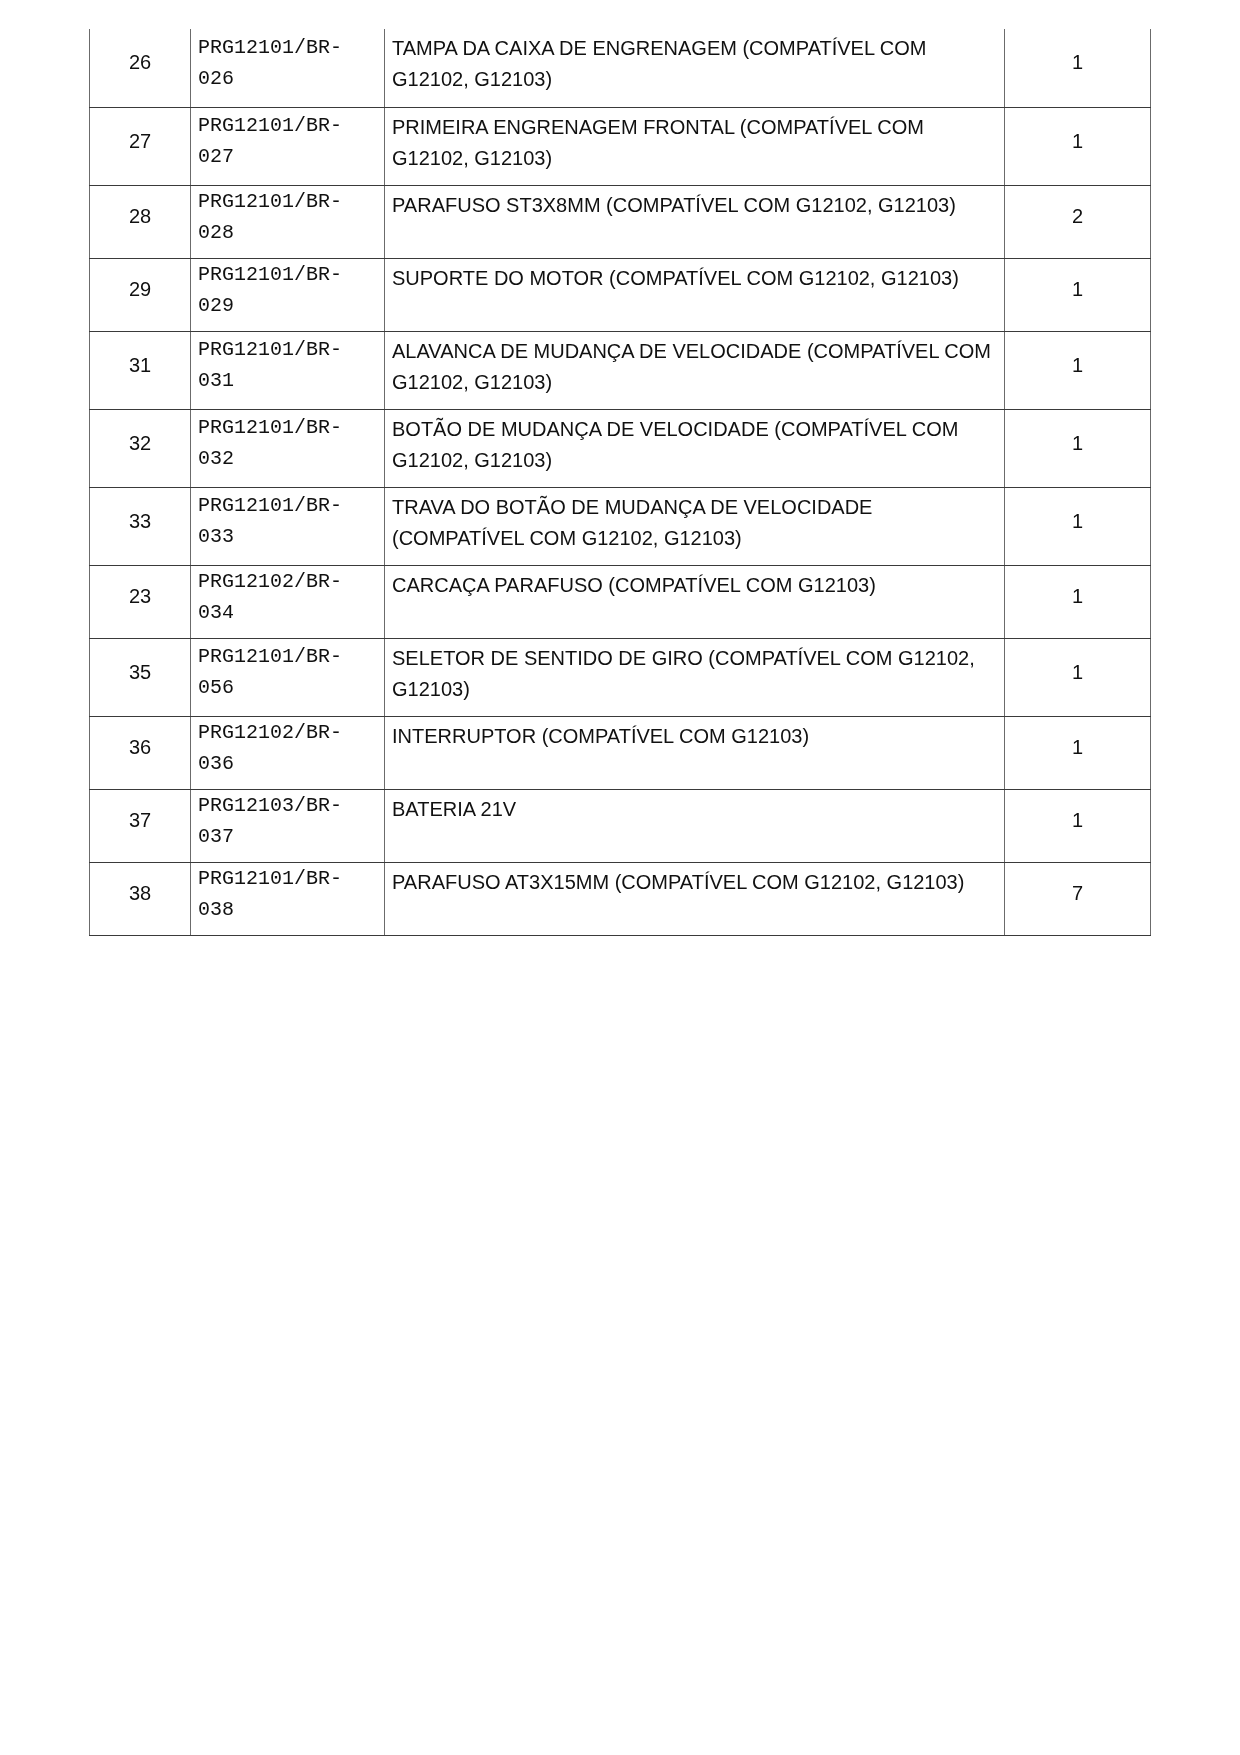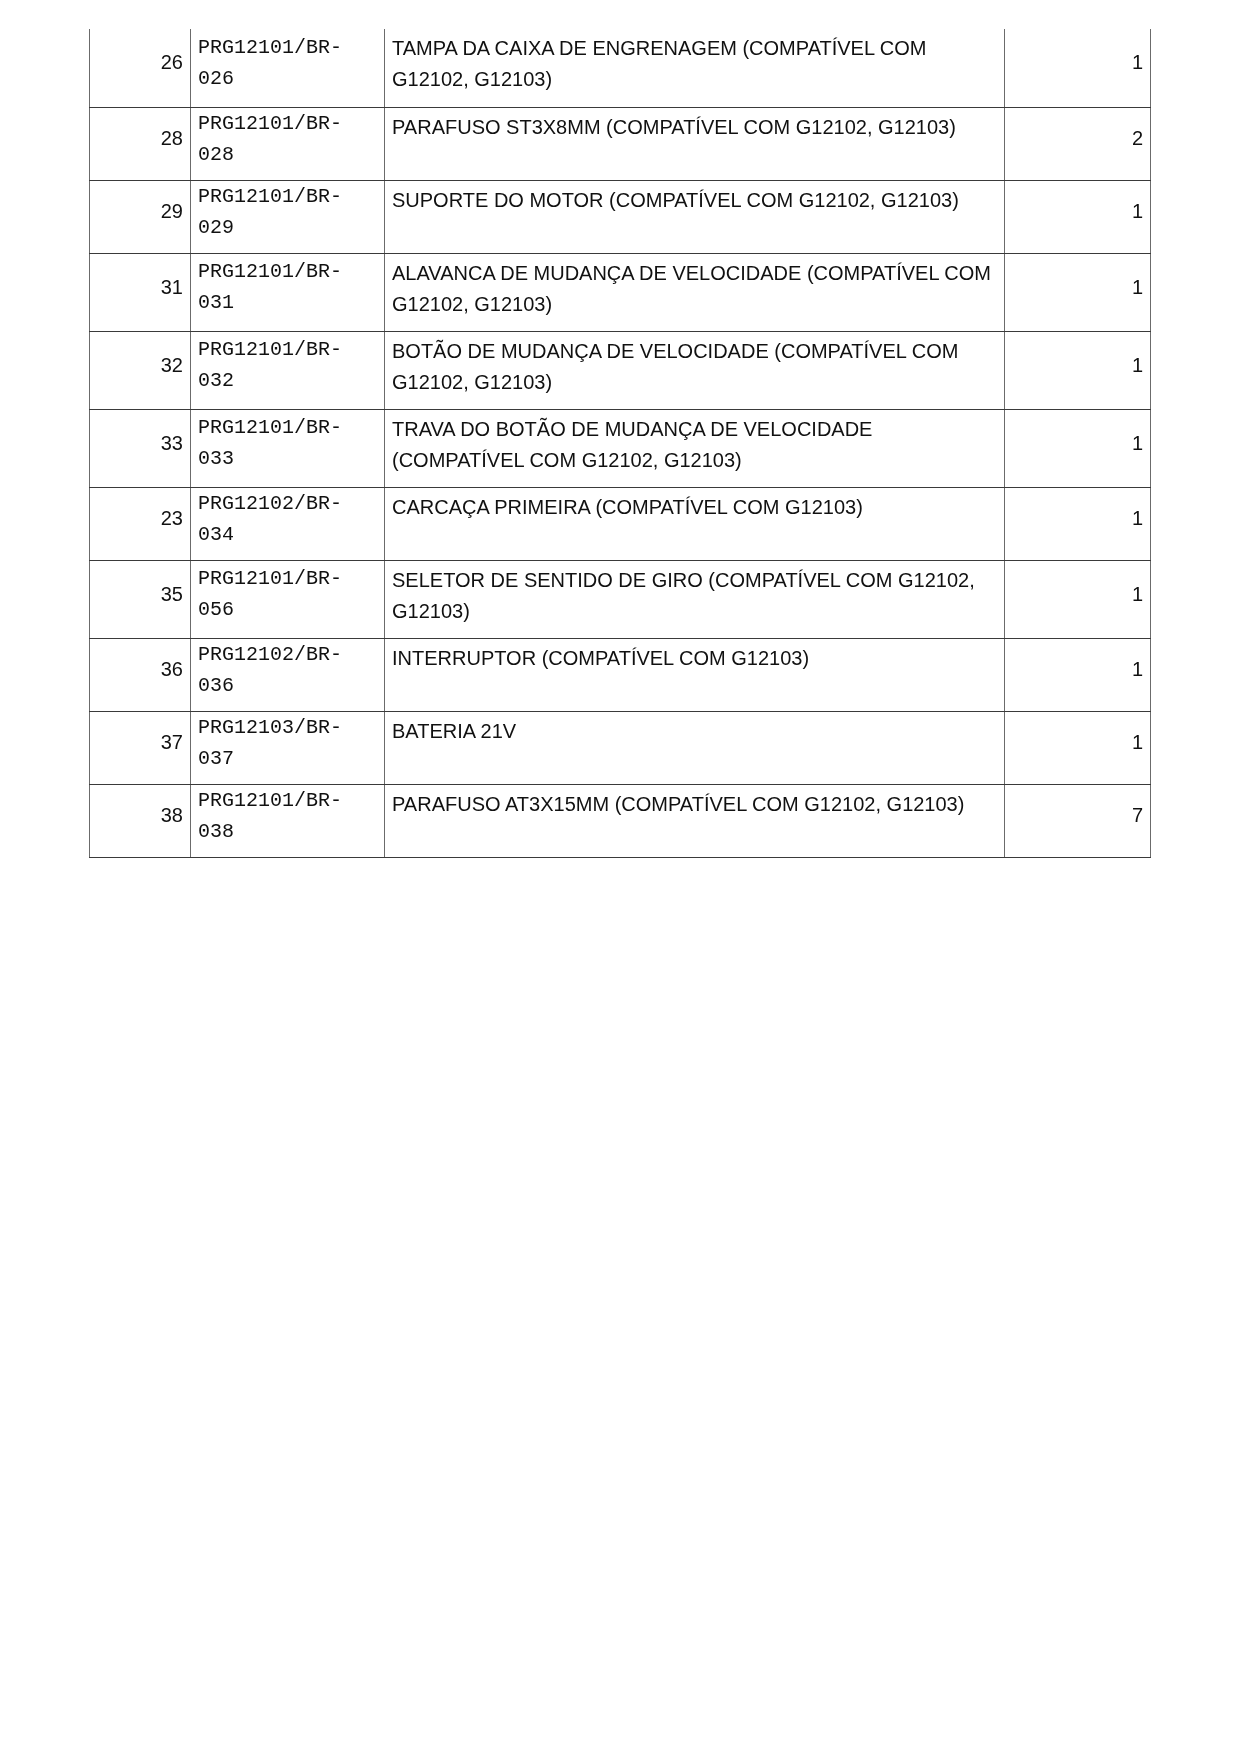--- a/index.html
+++ b/index.html
@@ -12,40 +12,46 @@
   }
   table.parts col.c1 { width: 101px; }
   table.parts col.c2 { width: 194px; }
   table.parts col.c3 { width: 620px; }
   table.parts col.c4 { width: 146px; }
   table.parts td {
     border-left: 1.5px solid #6b6b6b; border-right: 1.5px solid #6b6b6b;
     border-bottom: 1.5px solid #3a3a3a; border-top: none;
     vertical-align: top; padding: 4px 7px 0 7px; box-sizing: border-box;
   }
-  table.parts td.num, table.parts td.qty { text-align: right; vertical-align: middle; padding-top: 0; padding-bottom: 10px; }
+  table.parts td.num, table.parts td.qty { text-align: center; vertical-align: middle; padding-top: 0; padding-bottom: 10px; }
   table.parts td.code { vertical-align: middle; padding-top: 0; padding-bottom: 10px; font-family: Liberation Mono, monospace; }
   tr.h2 { height: 78px; }
   tr.h1 { height: 48px; }
 </style>
 </head>
 <body>
 
 <table class="parts">
   <colgroup>
       <col class="c1">
       <col class="c2">
       <col class="c3">
       <col class="c4">
     </colgroup>
   <tbody id="parts-body">
       <tr class="h2">
     <td class="num">26</td>
     <td class="code">PRG12101/BR-026</td>
     <td class="desc">TAMPA DA CAIXA DE ENGRENAGEM (COMPATÍVEL COM G12102, G12103)</td>
+    <td class="qty">1</td>
+  </tr>
+      <tr class="h2">
+    <td class="num">27</td>
+    <td class="code">PRG12101/BR-027</td>
+    <td class="desc">PRIMEIRA ENGRENAGEM FRONTAL (COMPATÍVEL COM G12102, G12103)</td>
     <td class="qty">1</td>
   </tr>
       <tr class="h1">
     <td class="num">28</td>
     <td class="code">PRG12101/BR-028</td>
     <td class="desc">PARAFUSO ST3X8MM (COMPATÍVEL COM G12102, G12103)</td>
     <td class="qty">2</td>
   </tr>
       <tr class="h1">
     <td class="num">29</td>
@@ -67,21 +73,21 @@
   </tr>
       <tr class="h2">
     <td class="num">33</td>
     <td class="code">PRG12101/BR-033</td>
     <td class="desc">TRAVA DO BOTÃO DE MUDANÇA DE VELOCIDADE (COMPATÍVEL COM G12102, G12103)</td>
     <td class="qty">1</td>
   </tr>
       <tr class="h1">
     <td class="num">23</td>
     <td class="code">PRG12102/BR-034</td>
-    <td class="desc">CARCAÇA PRIMEIRA (COMPATÍVEL COM G12103)</td>
+    <td class="desc">CARCAÇA PARAFUSO (COMPATÍVEL COM G12103)</td>
     <td class="qty">1</td>
   </tr>
       <tr class="h2">
     <td class="num">35</td>
     <td class="code">PRG12101/BR-056</td>
     <td class="desc">SELETOR DE SENTIDO DE GIRO (COMPATÍVEL COM G12102, G12103)</td>
     <td class="qty">1</td>
   </tr>
       <tr class="h1">
     <td class="num">36</td>

